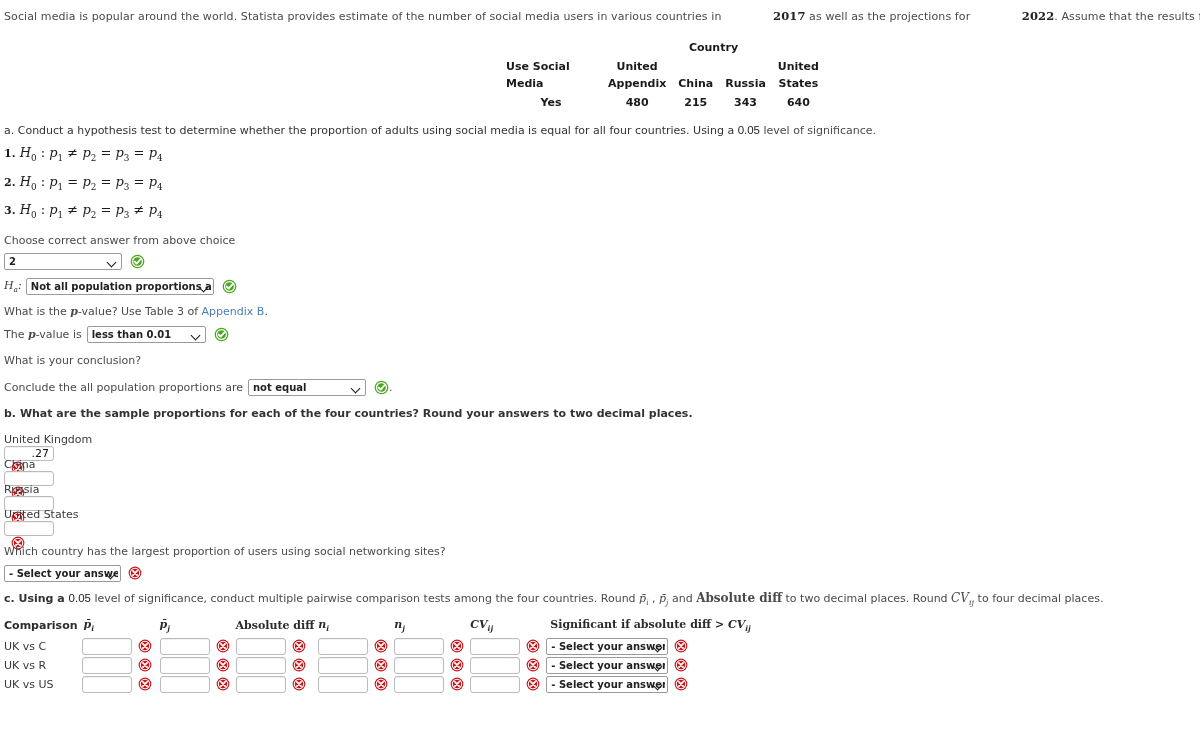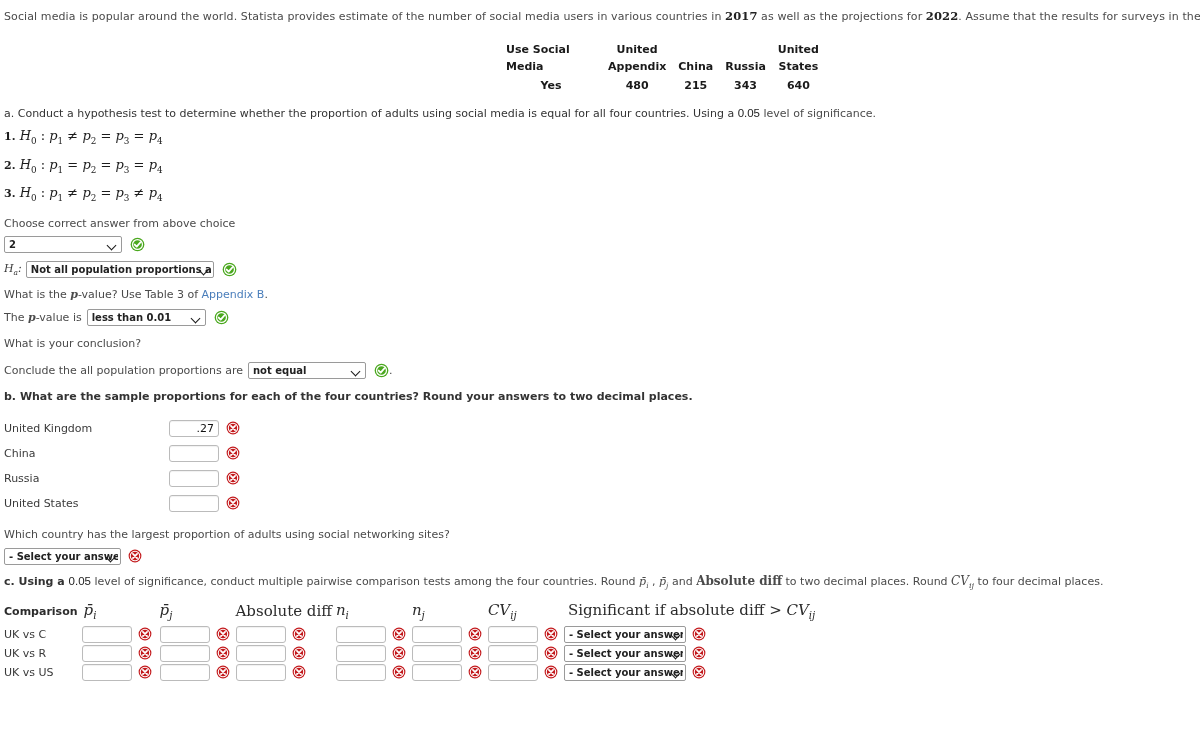--- a/index.html
+++ b/index.html
@@ -18,21 +18,21 @@
   }
   .page { position: relative; padding: 8px 0 0 4px; }
 
   .intro {
     font-size: 11px;
     color: #4a4a4a;
     white-space: nowrap;
     line-height: 16px;
     letter-spacing: 0.1px;
   }
-  .intro .num { font-family: "DejaVu Serif","Liberation Serif",serif; font-weight: bold; font-size: 11.5px; color:#222; }
+  .intro .num { font-family: "DejaVu Serif","Liberation Serif",serif; font-weight: bold; font-size: 11.5px; color:#222;margin-left:48px; }
 
   .excel-line {
     margin-top: 10px;
     font-size: 11px;
     line-height: 14px;
   }
   .excel-label { font-weight: bold; color: #333; }
   .excel-link { color: #4a7ebb; text-decoration: none; }
 
   
@@ -129,39 +129,39 @@
     background: #fff;
     box-shadow: 0 1px 1px rgba(0,0,0,0.06) inset;
   }
 
   
   .ico { display: inline-block; width: 15px; height: 15px; vertical-align: middle; }
   .ico svg { display:block; }
 
   
   .prop-list { margin-top: 12px; }
-  .prop-row { display: flex; align-items: center; height: 25px; }
+  .prop-row { display: flex; align-items: flex-start; height: 25px; flex-direction: column; }
   .prop-name { width: 165px; font-size: 11px; color: #3a3a3a; }
   .prop-input { width: 50px; }
   .prop-ico { margin-left: 7px; }
 
   
   .cmp-table { margin-top: 6px; border-collapse: collapse; }
   .cmp-table th {
     font-size: 11px;
     color: #2b2b2b;
     font-weight: bold;
     text-align: left;
     padding: 2px 4px 4px 0;
     white-space: nowrap;
   }
   .cmp-table th.mathhead {
     font-family: "DejaVu Serif","Liberation Serif",serif;
-    font-weight: normal;
-    font-size: 15px;
+    font-weight: bold;
+    font-size: 11px;
     font-style: normal;
     margin-top: 20px;
   }
   .cmp-table td { padding: 1px 0; vertical-align: middle; }
   .cmp-row-label { font-size: 11px; color: #3a3a3a; padding-right: 10px !important; white-space: nowrap; }
   .cell { display: flex; align-items: center; }
   .cell input.ui-input { width: 50px; }
   .cell .ico { margin: 0 5px 0 6px; }
   .cmp-sel { width: 122px; }
   .pbar { font-family:"DejaVu Serif","Liberation Serif",serif; font-style: italic; }
@@ -170,20 +170,24 @@
 <body>
 
 <div class="page">
 
   <div class="intro"><span>Social media is popular around the world. Statista provides estimate of the number of social media users in various countries in </span><span class="num">2017</span><span> as well as the projections for </span><span class="num">2022</span><span>. Assume that the results for surveys in the United Kingdom, China, Russia, and the United States are</span></div>
 
 
   <div class="data-table-wrap">
     <table class="data-table">
       <tbody>
+          <tr>
+        <td></td>
+        <td class="country-head" colspan="4">Country</td>
+      </tr>
       <tr>
         <td class="usesocial">
           <span>Use Social</span><br>
           <span>Media</span>
         </td>
         <td class="colhead">
           <span>United</span><br>
           <span>Appendix</span>
         </td>
         <td class="colhead">
@@ -341,21 +345,21 @@
       <span class="ico prop-ico">
         <svg width="14" height="14" viewBox="0 0 16 16">
           <circle cx="8" cy="8" r="7.3" fill="#c3191c"></circle>
           <circle cx="8" cy="8" r="5.4" fill="none" stroke="#ffffff" stroke-width="1.2"></circle>
           <path d="M5.6 5.6 L10.4 10.4 M10.4 5.6 L5.6 10.4" stroke="#ffffff" stroke-width="2" stroke-linecap="round"></path>
         </svg>
       </span>
     </div>
   </div>
 
-  <div class="qline" style="margin-top:11px">Which country has the largest proportion of adults using social networking sites?</div>
+  <div class="qline" style="margin-top:11px">Which country has the largest proportion of users using social networking sites?</div>
 
   <div class="row" style="margin-top:6px">
     <span class="selwrap">
       <select class="ui-select" style="width:117px">
         <option>- Select your answer -</option>
       </select>
     </span>
     <span class="ico" style="margin-left:7px">
       <svg width="14" height="14" viewBox="0 0 16 16">
         <circle cx="8" cy="8" r="7.3" fill="#c3191c"></circle>

